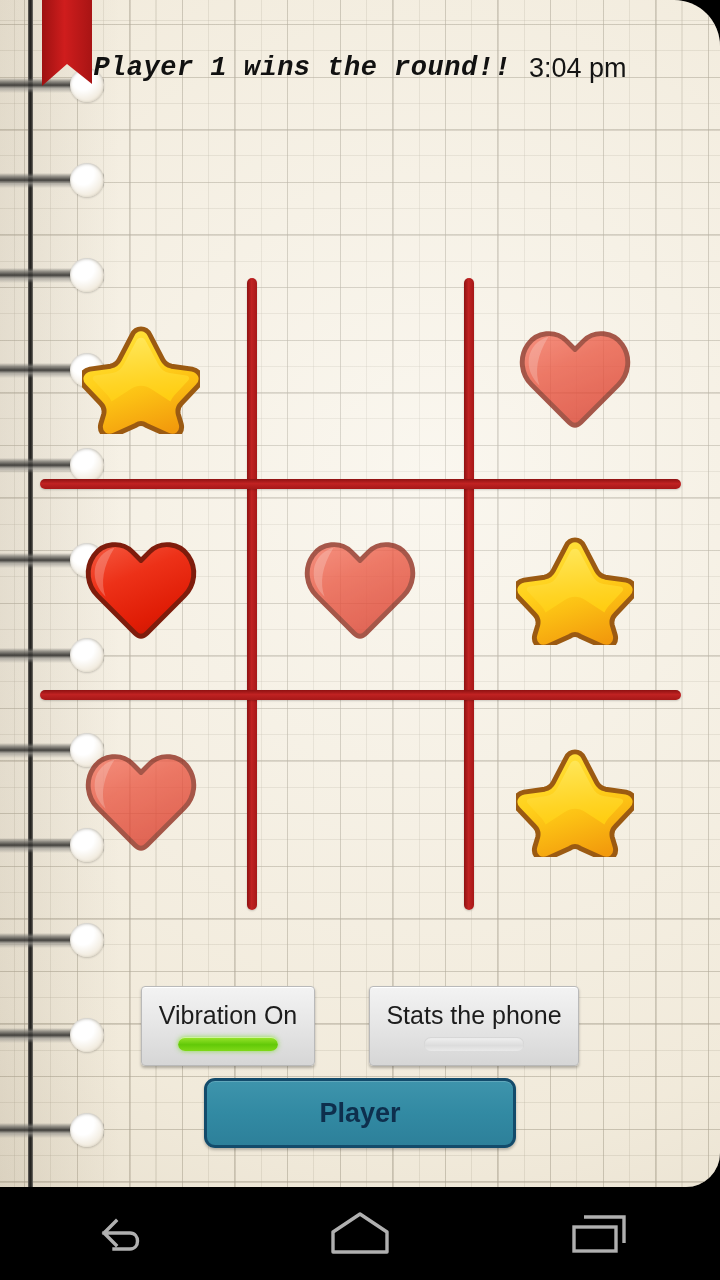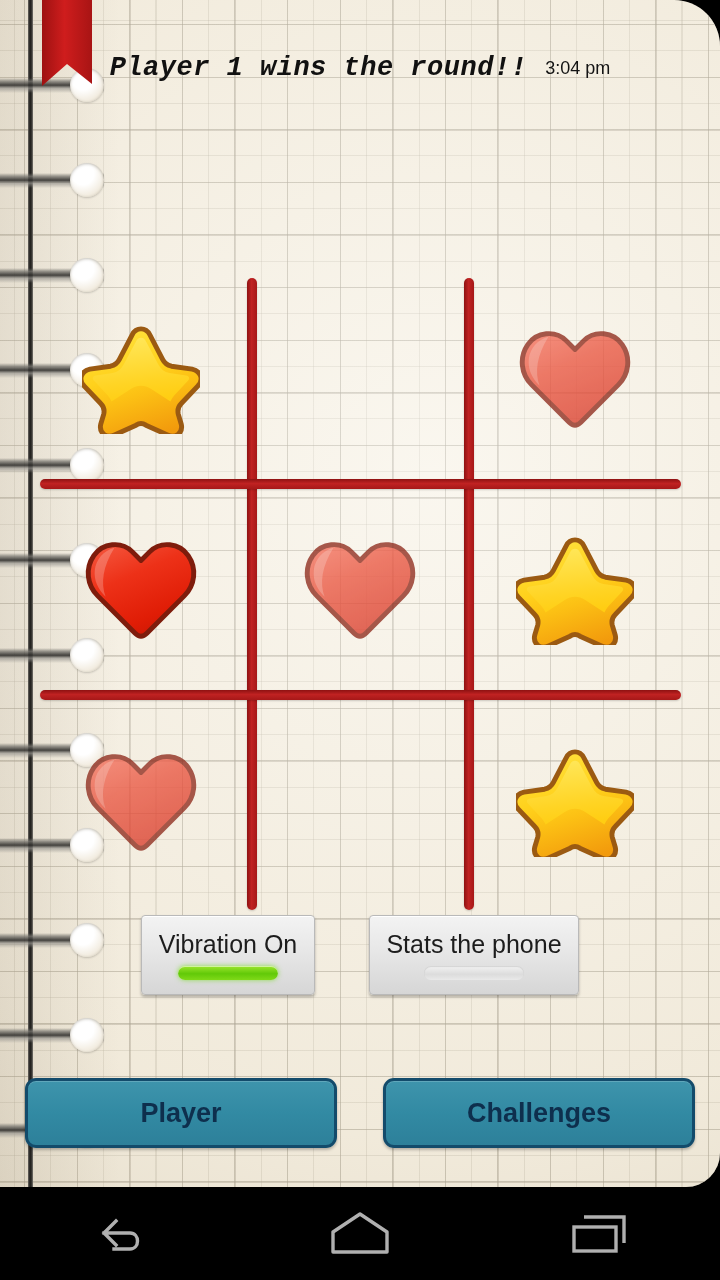--- a/index.html
+++ b/index.html
@@ -67,40 +67,40 @@
     position:absolute; left:0; top:44px; width:720px; height:48px;
     display:flex; align-items:center; justify-content:center; z-index:5;
   }
   #status-msg{
     font-family:"Liberation Mono","DejaVu Sans Mono",monospace;
     font-style:italic; font-weight:bold; font-size:27px; color:#111;
     letter-spacing:.5px; white-space:nowrap;
   }
   #clock{
     margin-left:18px; font-family:"Liberation Sans",sans-serif;
-    font-size:18px; color:#141414; white-space:nowrap;
+    font-size:27px; color:#141414; white-space:nowrap;
   }
 
   
   #board{ position:absolute; left:0; top:0; width:720px; height:1187px; z-index:3; }
   .bline{ position:absolute; background:#b01a1a; border-radius:5px;
           box-shadow:0 1px 2px rgba(0,0,0,.18); }
   .bline.v{ width:10px; border-radius:6px;
     background:linear-gradient(to right,#8e1212,#c02222 45%,#a61818); }
   .bline.h{ height:10px; border-radius:6px;
     background:linear-gradient(to bottom,#8e1212,#c02222 45%,#a61818); }
 
   
   .cell{ position:absolute; width:218px; height:206px; display:flex;
          align-items:center; justify-content:center; }
   .mark{ width:118px; height:112px; display:block; }
   .mark.faded{ opacity:.78; }
 
   
-  #toggles{ position:absolute; left:0; top:915px; width:720px; height:86px; z-index:5;
+  #toggles{ position:absolute; left:0; top:986px; width:720px; height:86px; z-index:5;
             display:flex; justify-content:center; gap:54px; }
   .toggle{
     width:174px; height:80px; border-radius:4px;
     background:linear-gradient(to bottom,#f3f3f3 0%,#e7e7e7 45%,#d6d6d6 100%);
     border:1px solid #b9b9b9;
     box-shadow:0 2px 3px rgba(0,0,0,.28), inset 0 1px 0 #fff;
     display:flex; flex-direction:column; align-items:center; justify-content:center;
     padding-top:2px;
   }
   .toggle.wide{ width:210px; }
@@ -303,21 +303,20 @@
       <div class="toggle-bar on"></div>
     </div>
     <div class="toggle wide">
       <div class="toggle-label">Stats the phone</div>
       <div class="toggle-bar off"></div>
     </div>
   </div>
 
   <div id="actions">
     <div class="act-btn">Player</div>
-    <div class="act-btn">Challenges</div>
   </div>
 
   <div id="navbar">
     <div class="nav-btn">
       <svg width="60" height="46" viewBox="0 0 60 46">
         <path d="M14 22 L26 10 M14 22 L26 34 M14 22 L40 22 C50 22 50 38 40 38 L24 38" fill="none" stroke="#b0b0b0" stroke-width="3.4" stroke-linecap="square"></path>
       </svg>
     </div>
     <div class="nav-btn">
       <svg width="70" height="52" viewBox="0 0 70 52">

